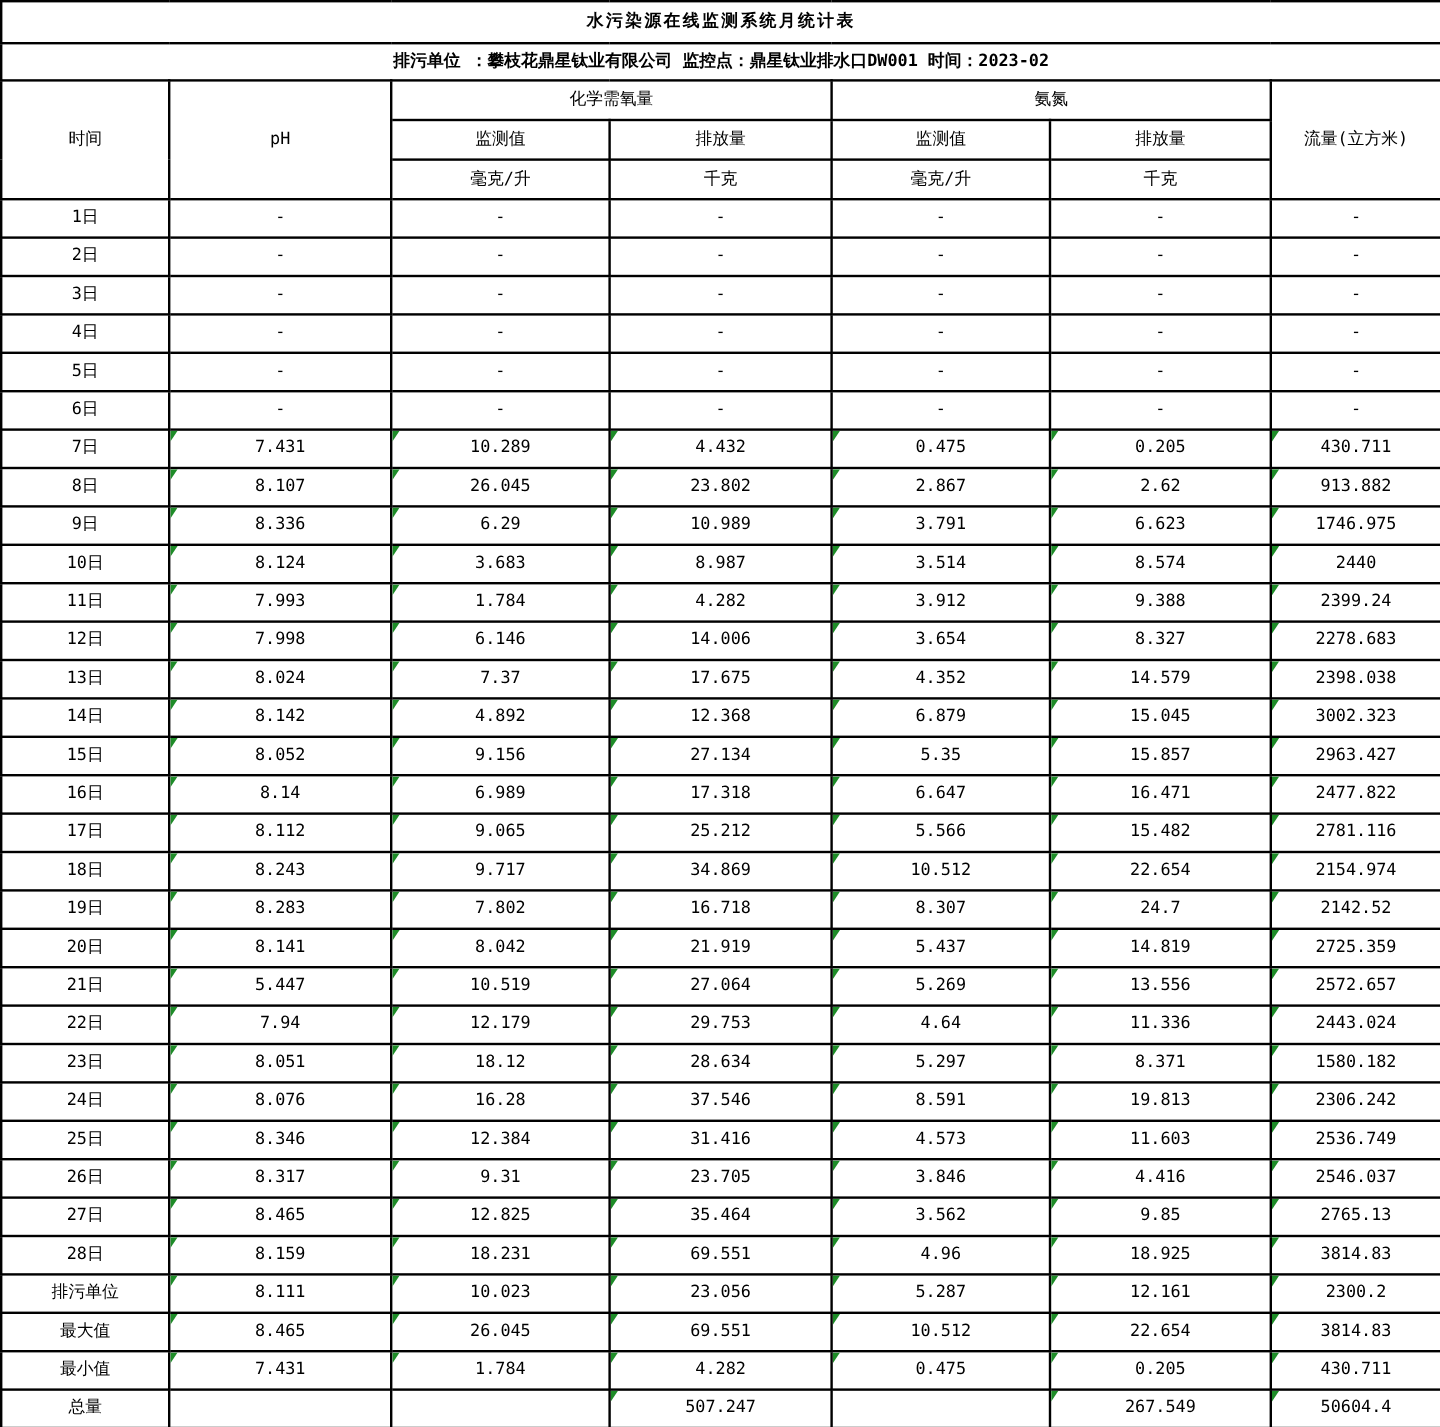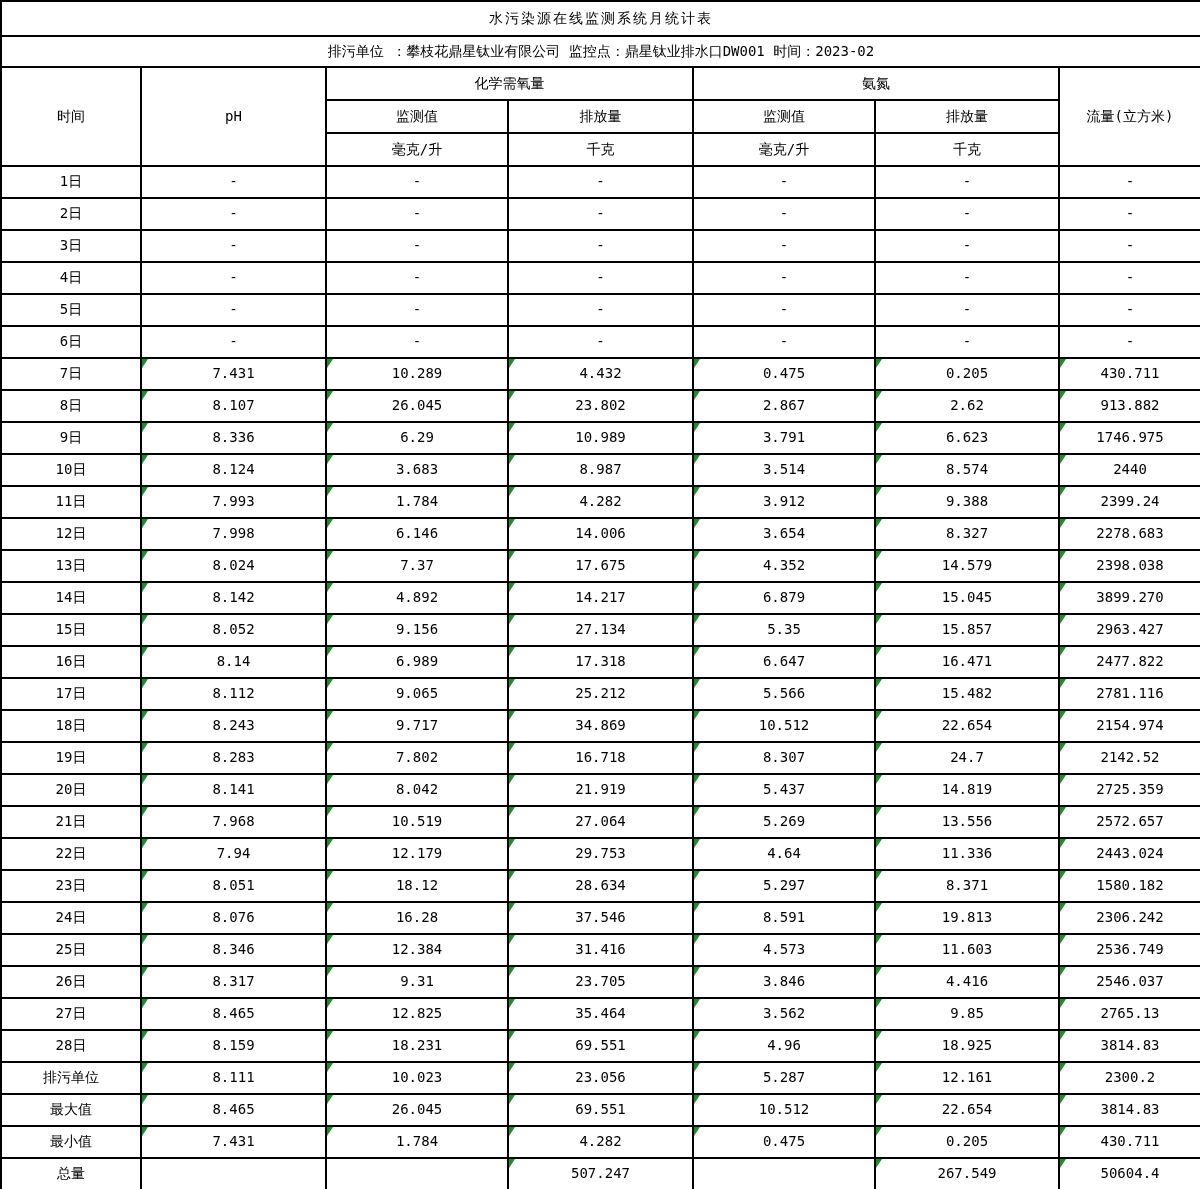--- a/index.html
+++ b/index.html
@@ -24,27 +24,27 @@
     vertical-align: middle;
     padding: 0;
     position: relative;
     overflow: hidden;
     font-size: 14px;
     line-height: 1.1;
   }
   td.title-cell {
     height: 33px;
     font-size: 24px;
-    font-weight: normal;
+    font-weight: bold;
     letter-spacing: 2px;
   }
   td.subtitle-cell {
     height: 29px;
     font-size: 16px;
-    font-weight: normal;
+    font-weight: bold;
   }
   td.head-cell {
     height: 31px;
     font-size: 14px;
     font-weight: normal;
   }
   td.data-cell, td.row-label {
     height: 30px;
     font-size: 14px;
     font-weight: normal;
@@ -217,24 +217,24 @@
           <td class="data-cell"><span class="tri"></span><span>7.37</span></td>
           <td class="data-cell"><span class="tri"></span><span>17.675</span></td>
           <td class="data-cell"><span class="tri"></span><span>4.352</span></td>
           <td class="data-cell"><span class="tri"></span><span>14.579</span></td>
           <td class="data-cell"><span class="tri"></span><span>2398.038</span></td>
         </tr>
         <tr>
           <td class="row-label">14日</td>
           <td class="data-cell"><span class="tri"></span><span>8.142</span></td>
           <td class="data-cell"><span class="tri"></span><span>4.892</span></td>
-          <td class="data-cell"><span class="tri"></span><span>14.217</span></td>
+          <td class="data-cell"><span class="tri"></span><span>12.368</span></td>
           <td class="data-cell"><span class="tri"></span><span>6.879</span></td>
           <td class="data-cell"><span class="tri"></span><span>15.045</span></td>
-          <td class="data-cell"><span class="tri"></span><span>3899.270</span></td>
+          <td class="data-cell"><span class="tri"></span><span>3002.323</span></td>
         </tr>
         <tr>
           <td class="row-label">15日</td>
           <td class="data-cell"><span class="tri"></span><span>8.052</span></td>
           <td class="data-cell"><span class="tri"></span><span>9.156</span></td>
           <td class="data-cell"><span class="tri"></span><span>27.134</span></td>
           <td class="data-cell"><span class="tri"></span><span>5.35</span></td>
           <td class="data-cell"><span class="tri"></span><span>15.857</span></td>
           <td class="data-cell"><span class="tri"></span><span>2963.427</span></td>
         </tr>
@@ -278,21 +278,21 @@
           <td class="row-label">20日</td>
           <td class="data-cell"><span class="tri"></span><span>8.141</span></td>
           <td class="data-cell"><span class="tri"></span><span>8.042</span></td>
           <td class="data-cell"><span class="tri"></span><span>21.919</span></td>
           <td class="data-cell"><span class="tri"></span><span>5.437</span></td>
           <td class="data-cell"><span class="tri"></span><span>14.819</span></td>
           <td class="data-cell"><span class="tri"></span><span>2725.359</span></td>
         </tr>
         <tr>
           <td class="row-label">21日</td>
-          <td class="data-cell"><span class="tri"></span><span>7.968</span></td>
+          <td class="data-cell"><span class="tri"></span><span>5.447</span></td>
           <td class="data-cell"><span class="tri"></span><span>10.519</span></td>
           <td class="data-cell"><span class="tri"></span><span>27.064</span></td>
           <td class="data-cell"><span class="tri"></span><span>5.269</span></td>
           <td class="data-cell"><span class="tri"></span><span>13.556</span></td>
           <td class="data-cell"><span class="tri"></span><span>2572.657</span></td>
         </tr>
         <tr>
           <td class="row-label">22日</td>
           <td class="data-cell"><span class="tri"></span><span>7.94</span></td>
           <td class="data-cell"><span class="tri"></span><span>12.179</span></td>

